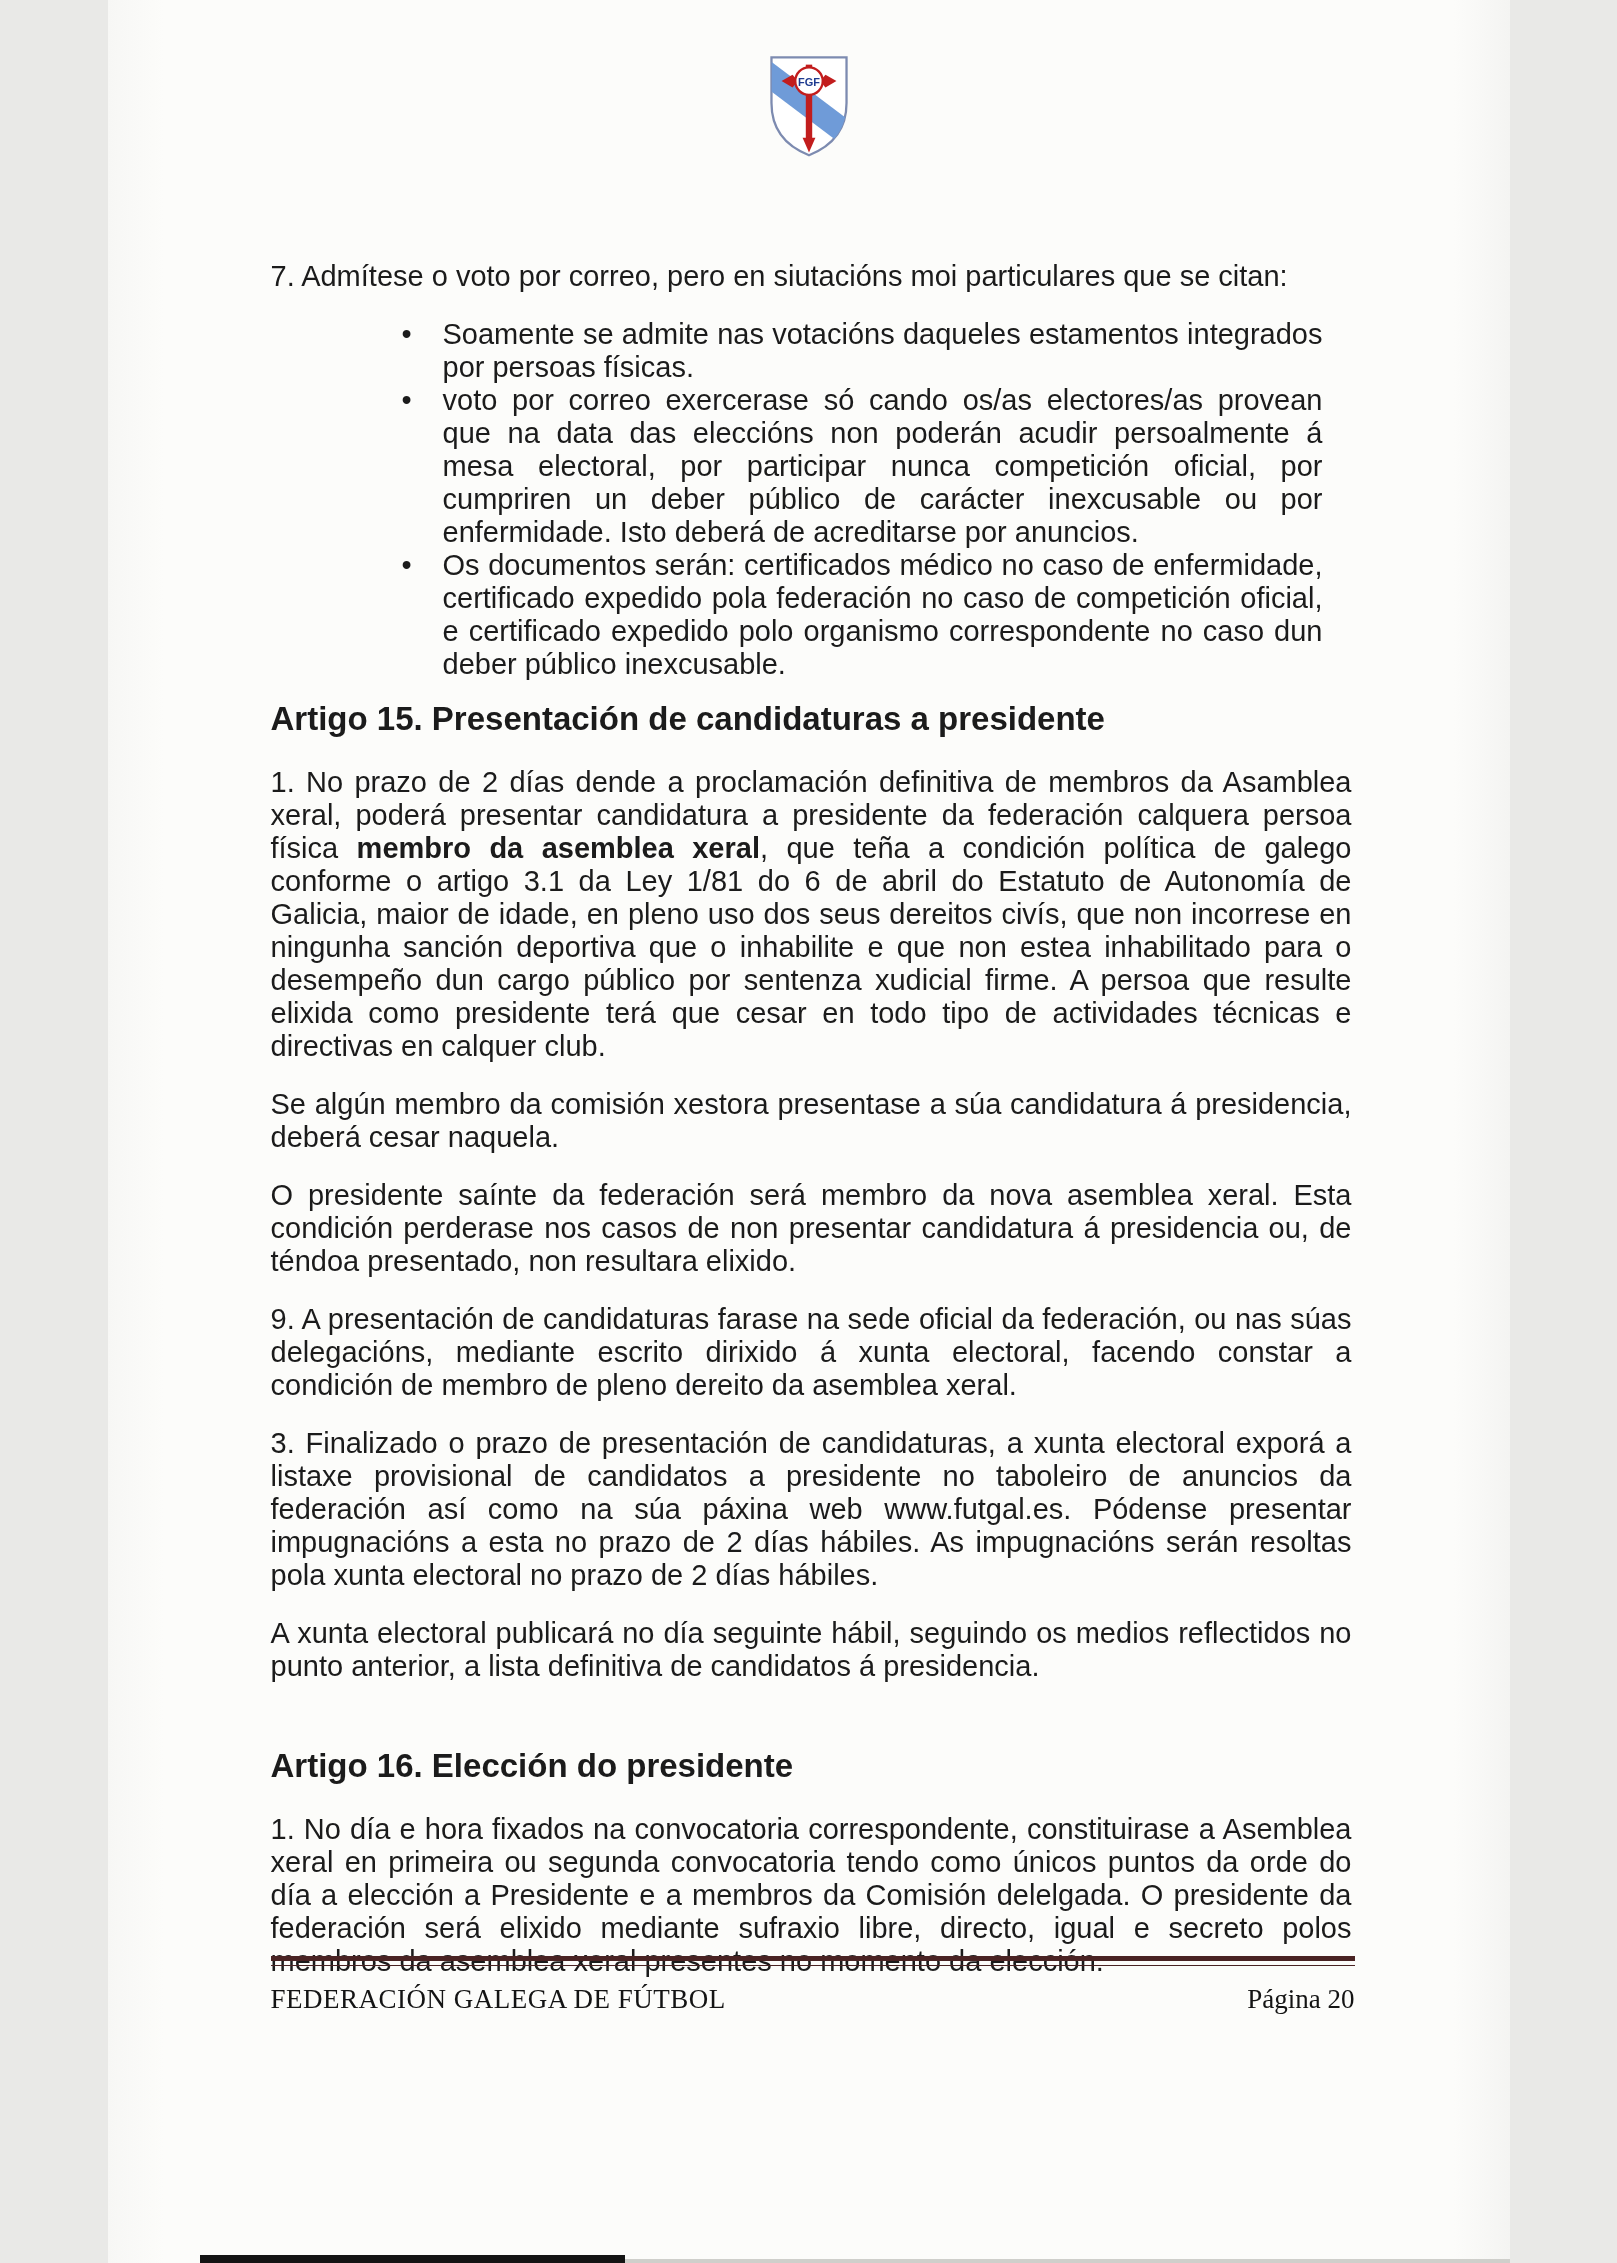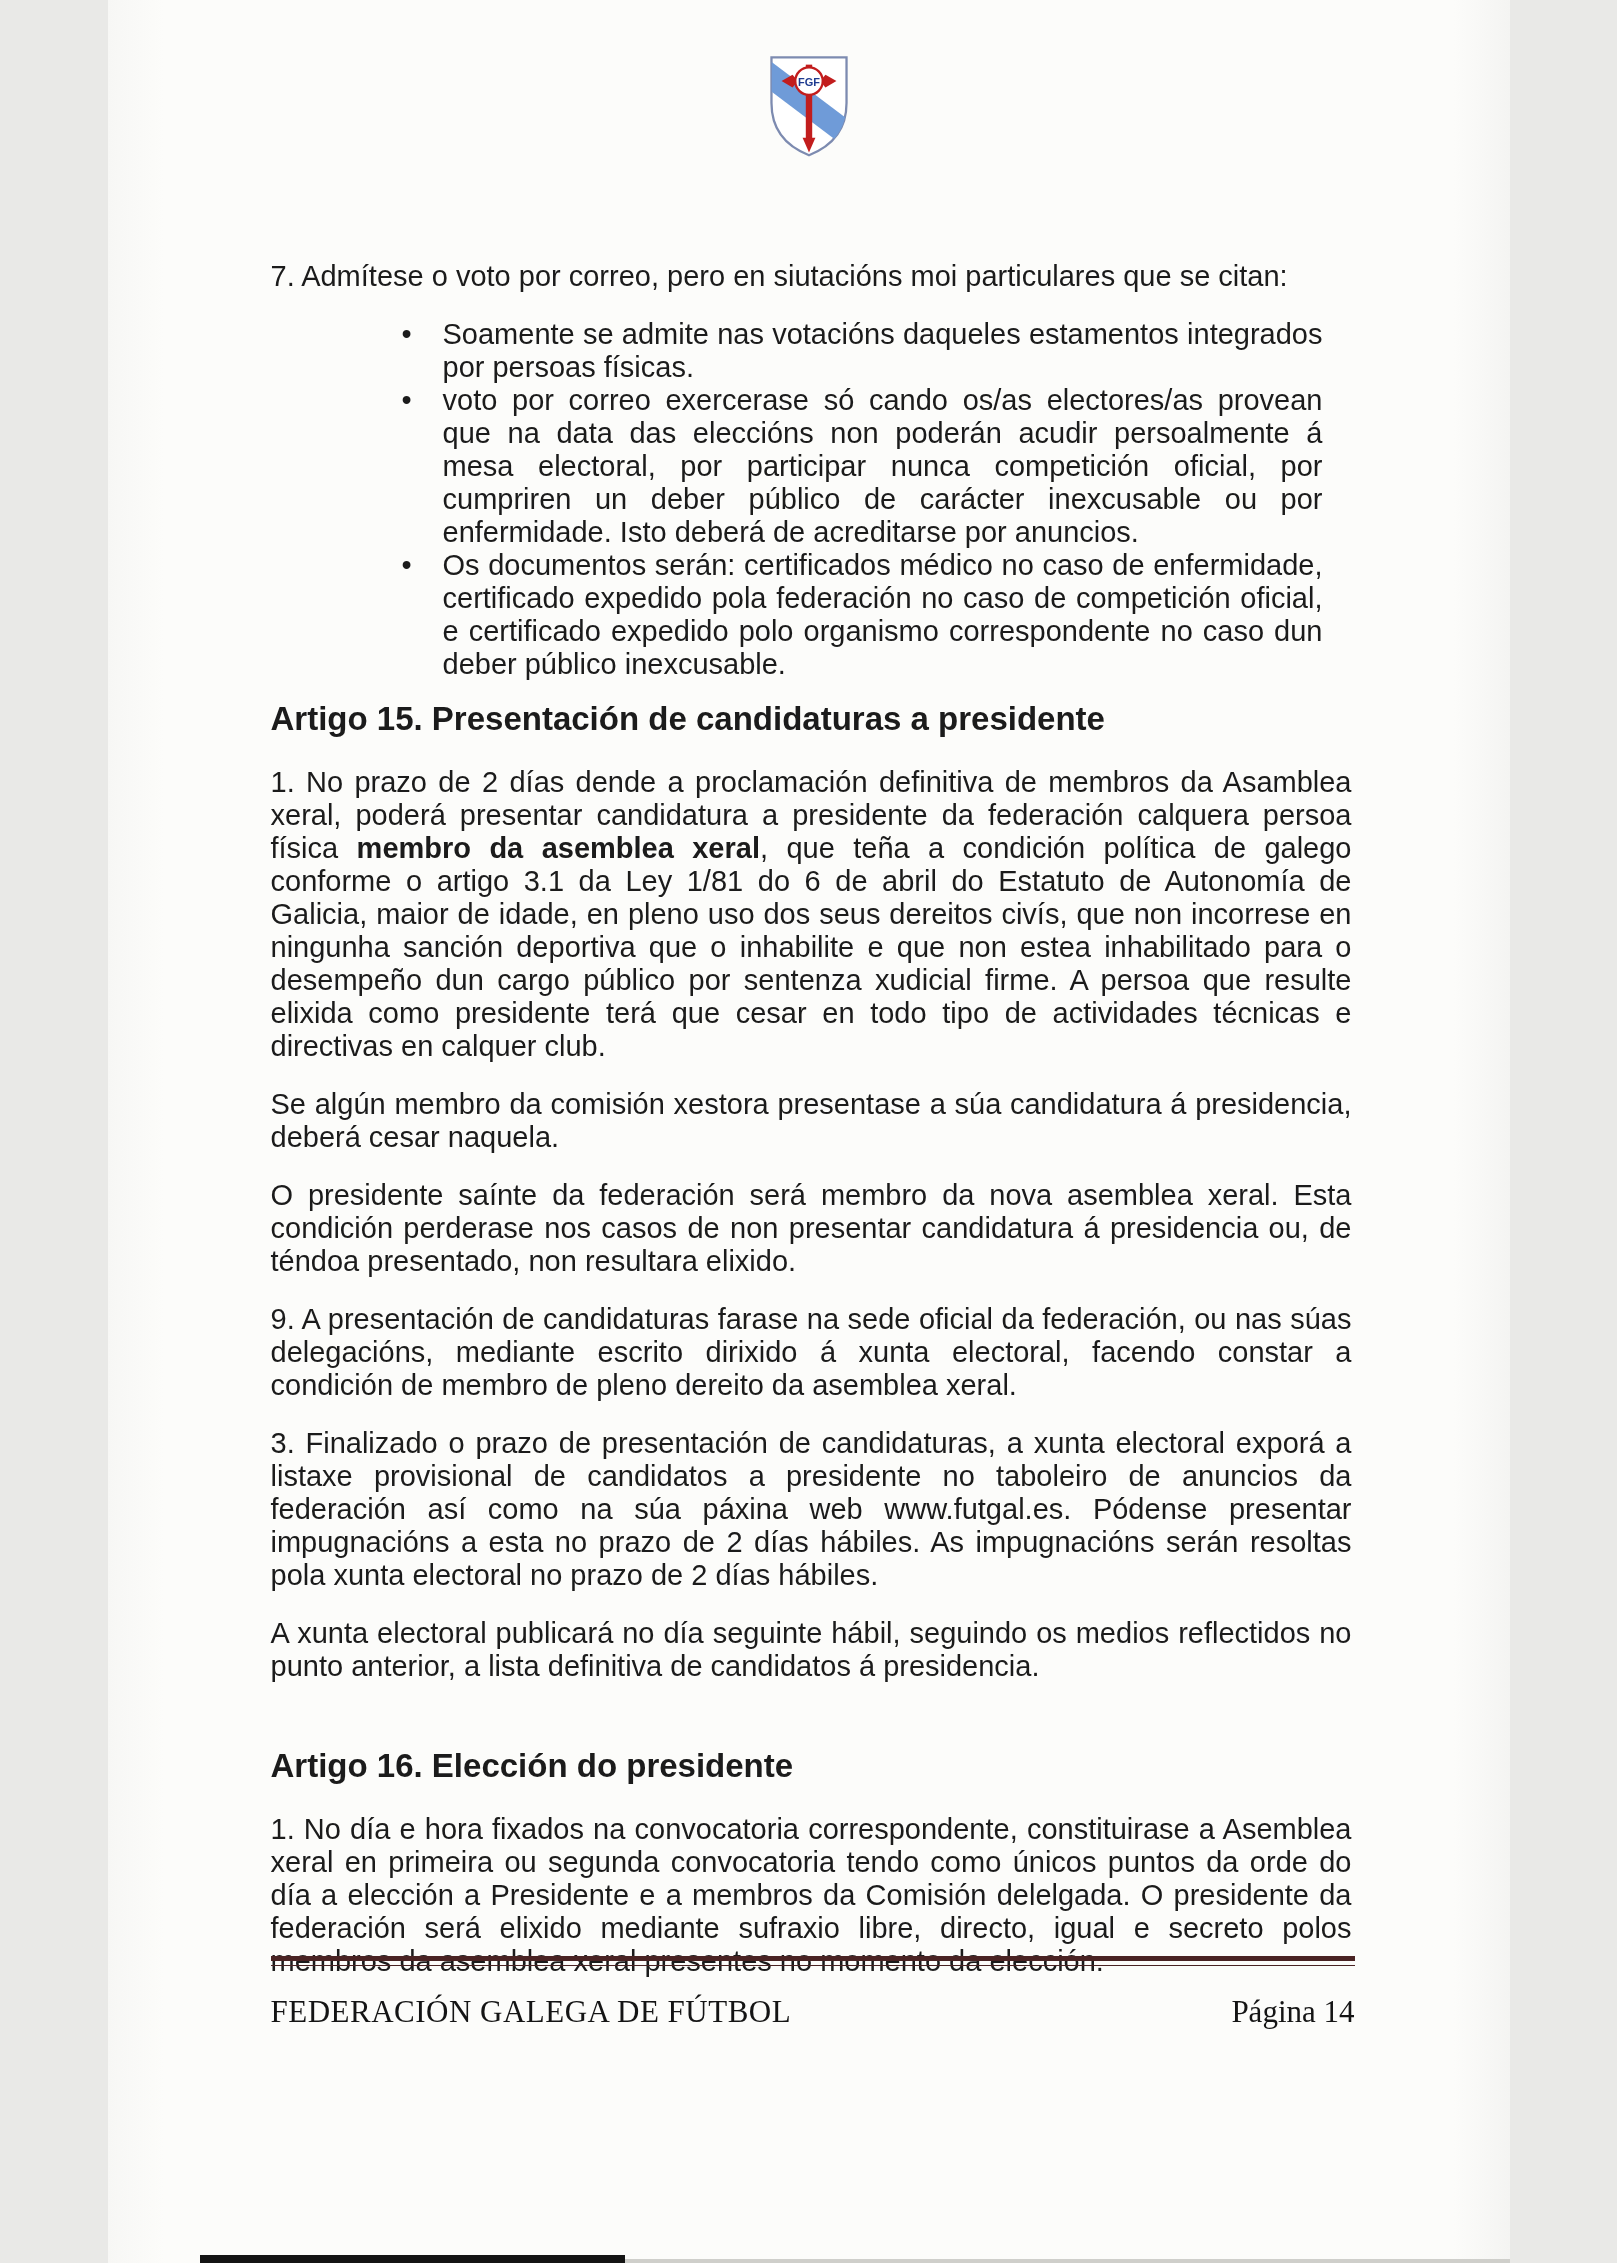--- a/index.html
+++ b/index.html
@@ -79,23 +79,23 @@
   }
   .rule-thin {
     height: 1.9px;
     background: #4a2323;
     margin-top: 3.8px;
   }
   .footer-row {
     display: flex;
     justify-content: space-between;
     align-items: baseline;
-    margin-top: 28px;
+    margin-top: 18px;
     font-family: "Liberation Serif", serif;
-    font-size: 31px;
+    font-size: 27px;
     color: #141414;
   }
   .footer-org {
     letter-spacing: 0.5px;
   }
   .scan-strip {
     position: absolute;
     left: 92px;
     bottom: 0;
     width: 425px;
@@ -173,21 +173,21 @@
 
     <p>1. No día e hora fixados na convocatoria correspondente, constituirase a Asemblea xeral en primeira ou segunda convocatoria tendo como únicos puntos da orde do día a elección a Presidente e a membros da Comisión delelgada. O presidente da federación será elixido mediante sufraxio libre, directo, igual e secreto polos membros da asemblea xeral presentes no momento da elección.</p>
 
   </div>
 
   <div class="footer">
     <div class="rule-thick"></div>
     <div class="rule-thin"></div>
     <div class="footer-row">
       <span class="footer-org">FEDERACIÓN GALEGA DE FÚTBOL</span>
-      <span class="footer-page">Página 14</span>
+      <span class="footer-page">Página 20</span>
     </div>
   </div>
 
   <div class="scan-strip-light"></div>
   <div class="scan-strip"></div>
 
 </div>
 
 
 </body></html>

